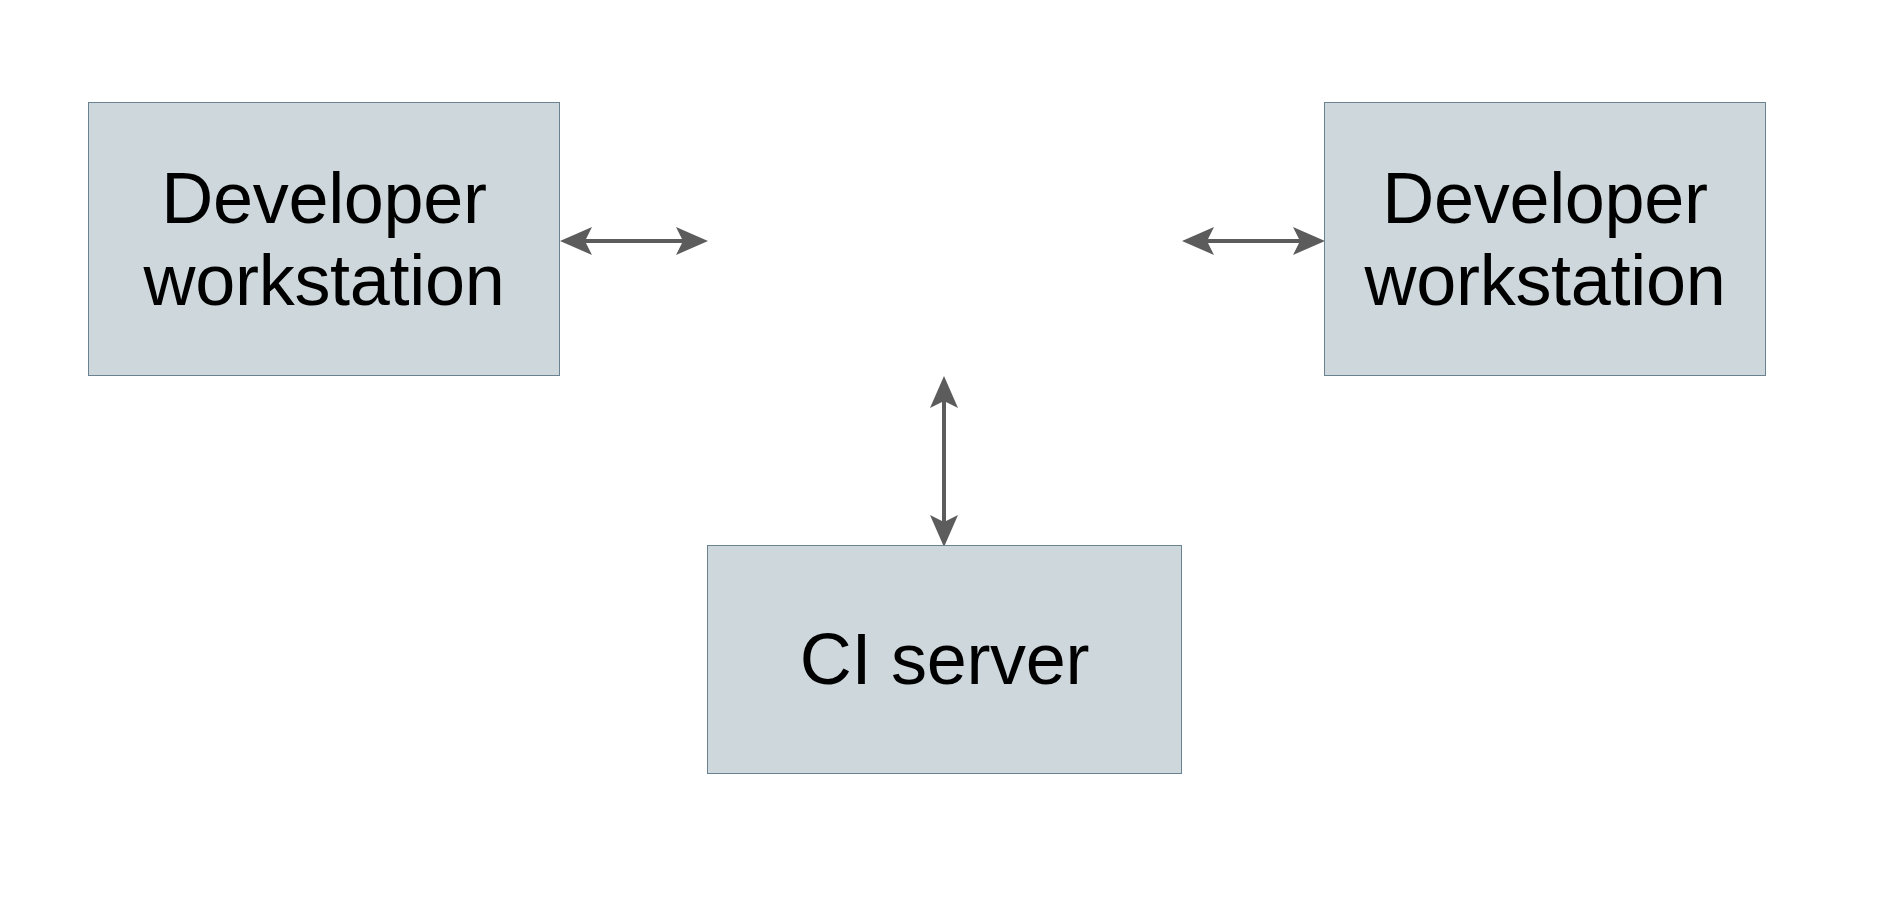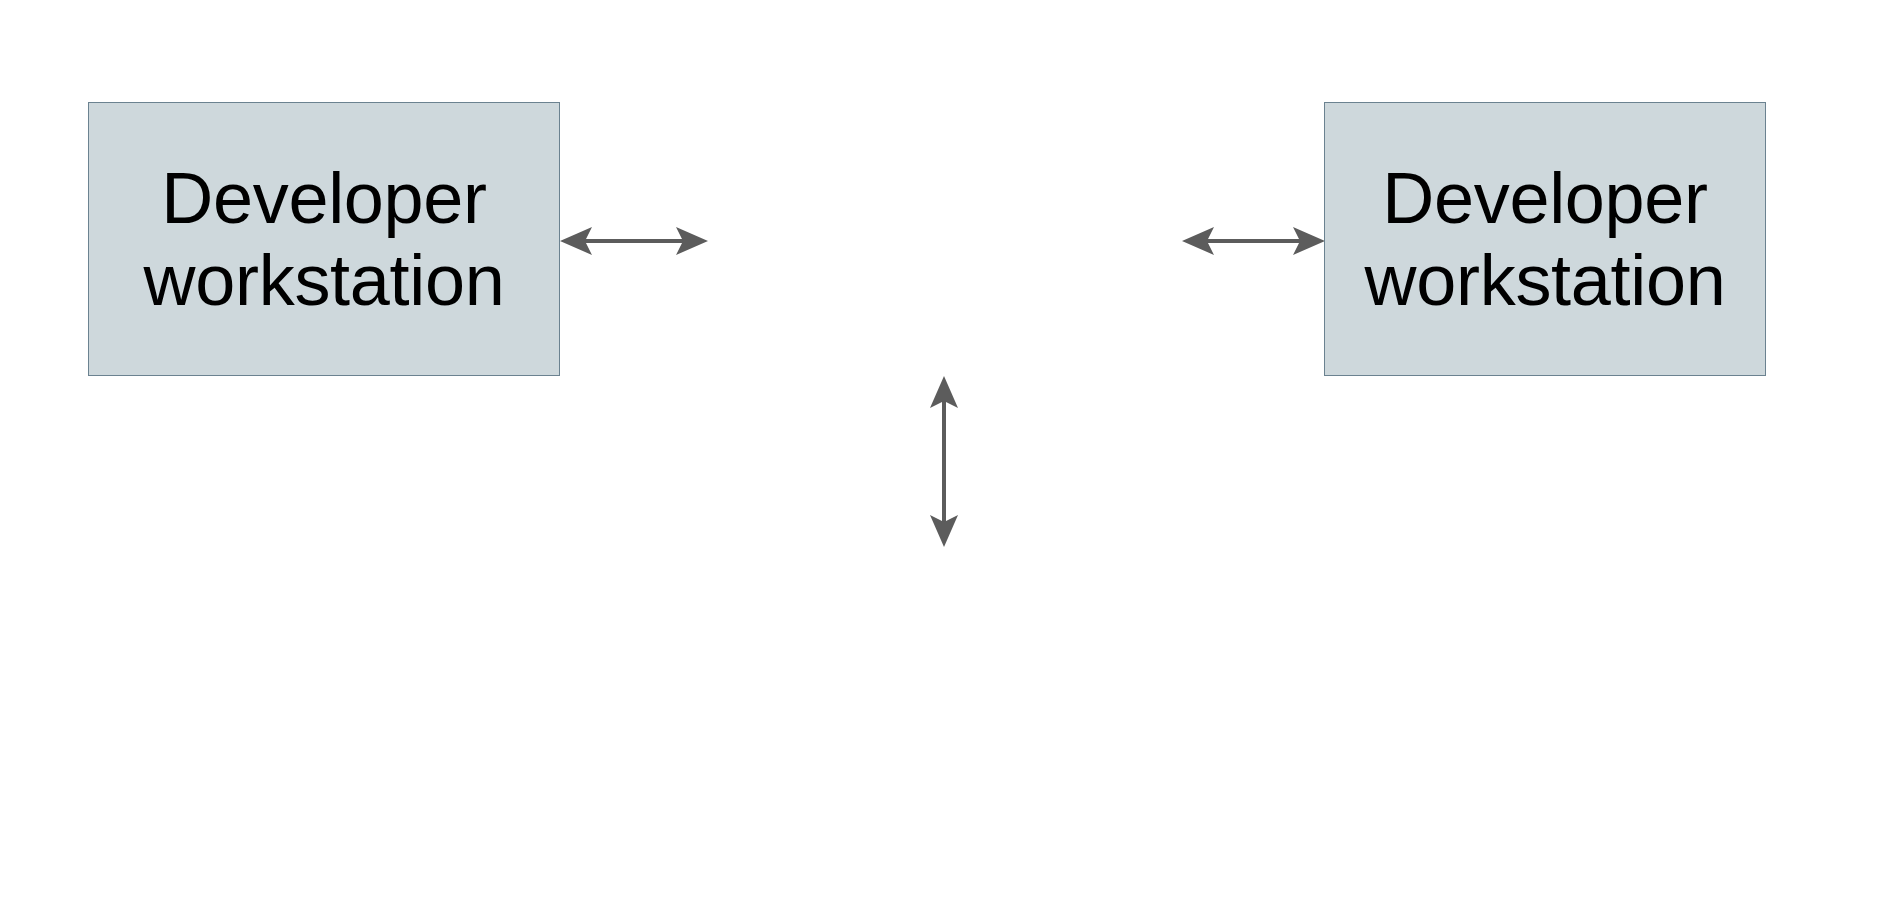--- a/index.html
+++ b/index.html
@@ -92,14 +92,17 @@
   <div class="connector" id="connector-cache-to-ci">
     <svg width="52" height="175" viewBox="0 0 52 175" aria-hidden="true">
       <g fill="#5c5c5c">
         <rect x="24" y="26" width="4" height="123"></rect>
         <path d="M 26 2 L 12 34 L 26 27 L 40 34 Z"></path>
         <path d="M 26 173 L 12 141 L 26 148 L 40 141 Z"></path>
       </g>
     </svg>
   </div>
 
+  <div class="node-box" id="node-ci-server">
+    <span class="node-label">CI server</span>
+  </div>
 
 </div>
 
 </body></html>

